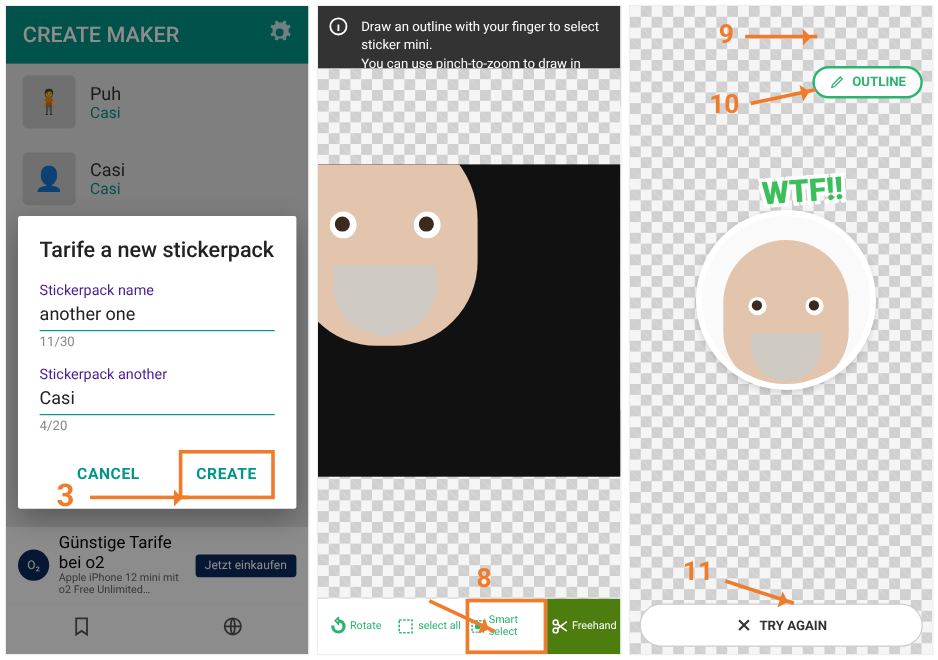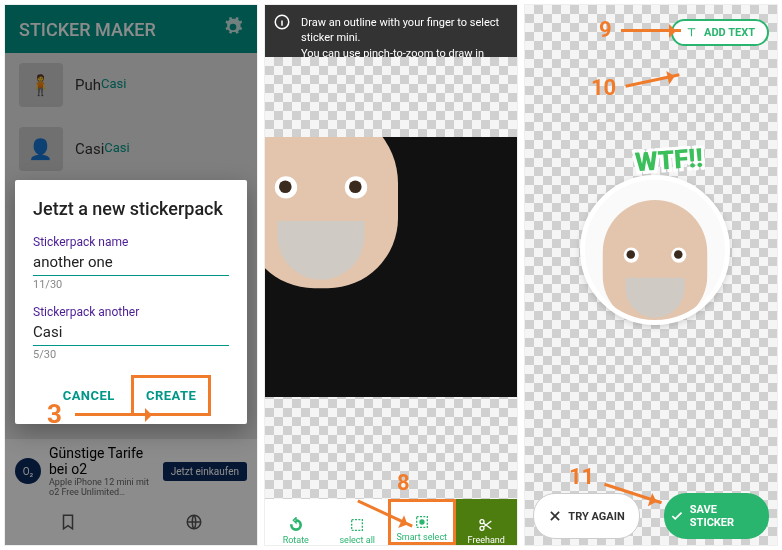--- a/index.html
+++ b/index.html
@@ -3,46 +3,46 @@
 <meta charset="utf-8">
 <style>
 *{margin:0;padding:0;box-sizing:border-box;font-family:Roboto,Arial,sans-serif}
 body{width:782px;height:550px;background:#fff;display:flex;gap:6px;padding:4px}
 .screen{flex:1;position:relative;overflow:hidden;border:1px solid #eee}
 
 .s1-bg{position:absolute;inset:0;background:#e8e8e8}
 .s1-header{height:48px;background:#009688;display:flex;align-items:center;padding:0 14px;color:#fff;font-weight:500;font-size:18px;justify-content:space-between}
 .s1-list-item{display:flex;align-items:center;padding:10px 14px;gap:12px}
 .s1-avatar{width:44px;height:44px;background:#ccc;border-radius:4px;display:flex;align-items:center;justify-content:center;font-size:20px}
-.s1-item-text{display:flex;flex-direction:row}
+.s1-item-text{display:flex;flex-direction:column}
 .s1-item-title{font-size:15px;color:#333}
 .s1-item-sub{font-size:13px;color:#009688}
 .s1-overlay{position:absolute;inset:0;background:rgba(0,0,0,.45)}
 .s1-dialog{position:absolute;left:10px;right:10px;top:175px;background:#fff;border-radius:2px;padding:18px 18px 8px;box-shadow:0 8px 24px rgba(0,0,0,.3)}
 .s1-dialog-title{font-size:18px;font-weight:500;color:#222;margin-bottom:16px}
 .s1-field-label{font-size:12px;color:#4c1d95}
 .s1-input{border:none;border-bottom:1px solid #009688;width:100%;font-size:15px;padding:4px 0;color:#222;outline:none}
 .s1-counter{font-size:11px;color:#888;margin-top:2px;margin-bottom:14px}
-.s1-actions{display:flex;justify-content:center;gap:4px;margin-top:8px}
+.s1-actions{display:flex;justify-content:flex-end;gap:20px;margin-top:8px}
 .s1-btn{background:none;border:none;color:#009688;font-weight:700;font-size:13px;padding:10px 12px;letter-spacing:.5px;cursor:pointer}
 .s1-btn.primary{border:3px solid #f07b2a}
 .s1-annot{position:absolute;color:#f07b2a;font-size:26px;font-weight:700}
 .s1-arrow{position:absolute;width:70px;height:3px;background:#f07b2a}
 .s1-arrow::after{content:"";position:absolute;right:-2px;top:-5px;border:7px solid transparent;border-left-color:#f07b2a}
 .s1-bottombar{position:absolute;left:0;right:0;bottom:0;height:42px;background:#fff;display:flex;justify-content:space-around;align-items:center}
 .s1-ad{position:absolute;left:0;right:0;bottom:42px;background:#fff;padding:6px 10px;font-size:11px;display:flex;align-items:center;gap:8px}
 .s1-ad-btn{background:#0a2a5e;color:#fff;border:none;border-radius:3px;padding:4px 8px;font-size:10px}
 
 .s2-banner{background:#333;color:#fff;font-size:11px;padding:10px 10px 12px 36px;line-height:1.4;position:relative}
 .s2-banner svg{position:absolute;left:8px;top:8px}
 .checker{background-image:linear-gradient(45deg,#d0d0d0 25%,transparent 25%,transparent 75%,#d0d0d0 75%),linear-gradient(45deg,#d0d0d0 25%,transparent 25%,transparent 75%,#d0d0d0 75%);background-size:18px 18px;background-position:0 0,9px 9px;background-color:#f5f5f5}
 .s2-canvas{position:absolute;left:0;right:0;top:52px;bottom:46px}
 .s2-photo{position:absolute;left:0;right:0;top:80px;height:260px;background:#111;display:flex;justify-content:center;align-items:flex-start;overflow:hidden}
 .s2-toolbar{position:absolute;left:0;right:0;bottom:0;height:46px;display:flex}
-.s2-tool{flex:1;display:flex;flex-direction:column;align-items:center;justify-content:flex-end;background:#fff;font-size:9px;color:#2ab56e;gap:2px;cursor:pointer}
+.s2-tool{flex:1;display:flex;flex-direction:row;align-items:center;justify-content:center;background:#fff;font-size:9px;color:#2ab56e;gap:2px;cursor:pointer}
 .s2-tool.sel{border:3px solid #f07b2a;box-sizing:border-box}
 .s2-tool.green{background:#4d7c0f;color:#fff}
 
 .s3-canvas{position:absolute;inset:0}
 .pill{position:absolute;border:2px solid #2ab56e;background:#fff;border-radius:20px;padding:5px 12px;display:flex;align-items:center;gap:6px;color:#2ab56e;font-size:11px;font-weight:700;cursor:pointer}
 .s3-bottombar{position:absolute;left:0;right:0;bottom:6px;display:flex;gap:24px;padding:0 8px}
 .s3-btn{flex:1;border-radius:22px;padding:10px 6px;font-size:11px;font-weight:700;display:flex;align-items:center;justify-content:center;gap:6px;cursor:pointer}
 .s3-btn.try{background:#fff;border:1px solid #ccc;color:#333}
 .s3-btn.save{background:#2ab56e;border:none;color:#fff}
 .s3-sticker{position:absolute;width:150px;height:150px;border-radius:50%;background:#fafafa;border:5px solid #fff;overflow:hidden;box-shadow:0 2px 6px rgba(0,0,0,.15)}
@@ -58,21 +58,21 @@
 .beard{position:absolute;left:24px;right:24px;bottom:6px;height:42px;background:#cfcac3;border-radius:0 0 40px 40px}
 .mouth{position:absolute;left:46px;top:86px;width:18px;height:18px;background:#a56b55;border-radius:50%}
 .shirt{width:240px;height:120px;background:#111;border-radius:50px 50px 0 0;margin:-6px auto 0}
 </style>
 </head>
 <body>
 
 <div class="screen">
   <div class="s1-bg">
     <div class="s1-header">
-      <span>STICKER MAKER</span>
+      <span>CREATE MAKER</span>
       <span>
         <svg width="20" height="20" viewBox="0 0 24 24" fill="#fff">
             <path d="M12 8a4 4 0 100 8 4 4 0 000-8zm9 4l2 1-1 3-2-1a8 8 0 01-2 2l1 2-3 1-1-2h-4l-1 2-3-1 1-2a8 8 0 01-2-2l-2 1-1-3 2-1v-4l-2-1 1-3 2 1a8 8 0 012-2l-1-2 3-1 1 2h4l1-2 3 1-1 2a8 8 0 012 2l2-1 1 3-2 1z" opacity=".8"></path>
           </svg>
       </span>
     </div>
     <div class="s1-list-item">
       <div class="s1-avatar">🧍</div>
       <div class="s1-item-text">
         <span class="s1-item-title">Puh</span>
@@ -99,27 +99,27 @@
             <path d="M6 3h12v18l-6-4-6 4z"></path>
           </svg></span>
       <span><svg width="18" height="18" viewBox="0 0 24 24" fill="none" stroke="#555" stroke-width="2">
             <circle cx="12" cy="12" r="9"></circle>
             <path d="M3 12h18M12 3c3 3 3 15 0 18M12 3c-3 3-3 15 0 18"></path>
           </svg></span>
     </div>
   </div>
   <div class="s1-overlay"></div>
   <div class="s1-dialog">
-    <div class="s1-dialog-title">Jetzt a new stickerpack</div>
+    <div class="s1-dialog-title">Tarife a new stickerpack</div>
     <div class="s1-field-label">Stickerpack name</div>
     <input class="s1-input" value="another one" style="">
     <div class="s1-counter">11/30</div>
     <div class="s1-field-label">Stickerpack another</div>
     <input class="s1-input" value="Casi" style="">
-    <div class="s1-counter">5/30</div>
+    <div class="s1-counter">4/20</div>
     <div class="s1-actions">
       <button class="s1-btn">CANCEL</button>
       <button class="s1-btn primary">CREATE</button>
     </div>
   </div>
   <div class="s1-annot" style="left:42px;top:394px">3</div>
   <div class="s1-arrow" style="left:70px;top:408px;width:82px"></div>
 </div>
 
 <div class="screen">
@@ -174,25 +174,25 @@
         </svg>
       <span>Freehand</span>
     </div>
   </div>
   <div class="annot-num" style="left:132px;bottom:50px">8</div>
   <div class="annot-arrow" style="left:90px;bottom:30px;width:60px;transform:rotate(25deg)"></div>
 </div>
 
 <div class="screen">
   <div class="s3-canvas checker"></div>
-  <div class="pill" style="right:8px;top:14px">
+  <div class="pill" style="right:8px;top:50px">
     <svg width="13" height="13" viewBox="0 0 24 24" fill="none" stroke="#2ab56e" stroke-width="2">
-        <path d="M5 5h14M12 5v14"></path>
+        <path d="M4 20l4-1L20 7l-3-3L5 16z"></path>
       </svg>
-    <span>ADD TEXT</span>
+    <span>OUTLINE</span>
   </div>
   <div class="s3-sticker" style="left:55px;top:170px">
     <div style="transform:scale(.95) translateY(6px)">
       <div class="face">
           <div class="head">
             <div class="eye l"></div>
             <div class="eye r"></div>
             <div class="mouth"></div>
             <div class="beard"></div>
           </div>
@@ -200,26 +200,20 @@
     </div>
   </div>
   <div class="wtf" style="left:110px;top:140px">WTF!!</div>
   <div class="s3-bottombar">
     <div class="s3-btn try">
       <svg width="14" height="14" viewBox="0 0 24 24" stroke="#333" stroke-width="3">
           <path d="M5 5l14 14M19 5L5 19"></path>
         </svg>
       <span>TRY AGAIN</span>
     </div>
-    <div class="s3-btn save">
-      <svg width="14" height="14" viewBox="0 0 24 24" stroke="#fff" stroke-width="3" fill="none">
-          <path d="M4 12l5 5L20 6"></path>
-        </svg>
-      <span>SAVE STICKER</span>
-    </div>
   </div>
   <div class="annot-num" style="left:74px;top:12px">9</div>
   <div class="annot-arrow" style="left:96px;top:24px;width:60px"></div>
   <div class="annot-num" style="left:66px;top:70px">10</div>
   <div class="annot-arrow" style="left:100px;top:74px;width:55px;transform:rotate(-12deg)"></div>
   <div class="annot-num" style="left:44px;bottom:56px">11</div>
   <div class="annot-arrow" style="left:78px;bottom:50px;width:60px;transform:rotate(18deg)"></div>
 </div>
 
 </body></html>

